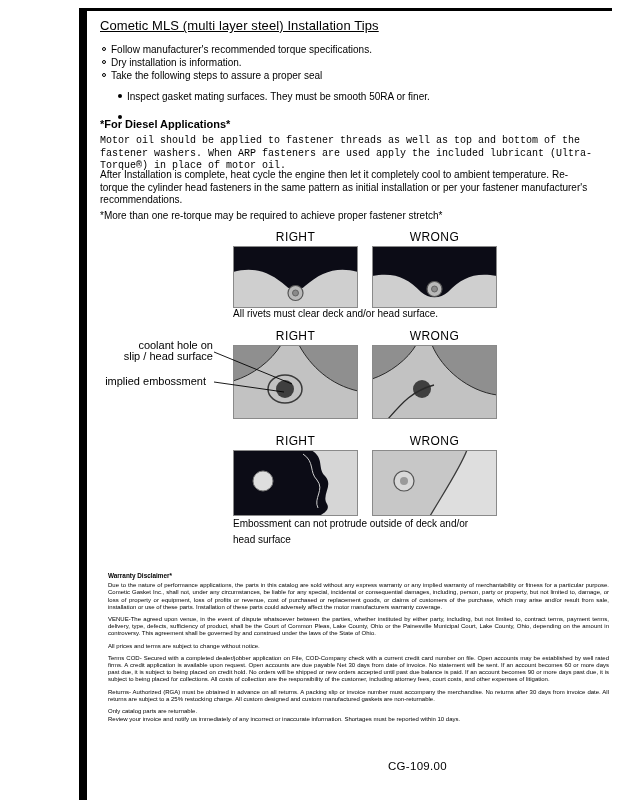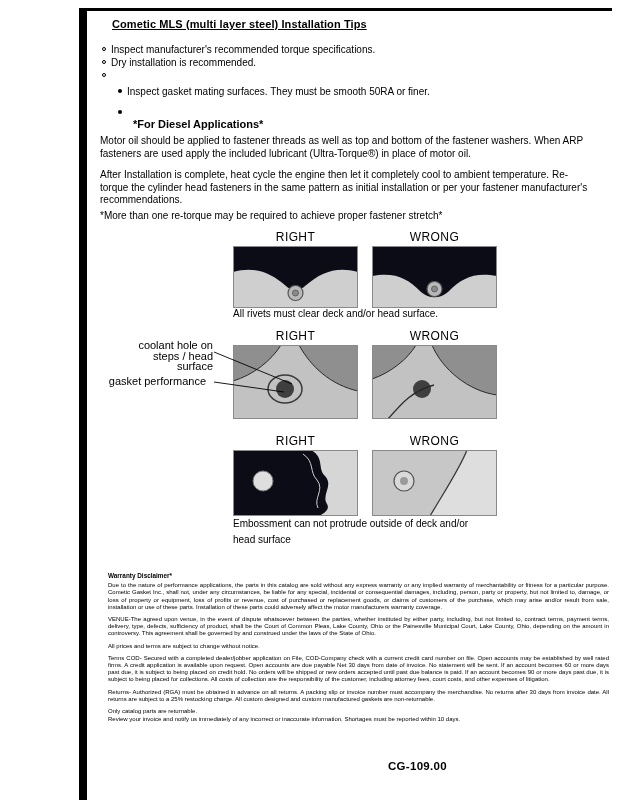--- a/index.html
+++ b/index.html
@@ -5,31 +5,31 @@
   * { margin:0; padding:0; box-sizing:border-box; }
   html,body { background:#ffffff; }
   .page {
     position:relative; width:618px; height:800px; background:#ffffff;
     font-family:"Liberation Sans", sans-serif; color:#000; overflow:hidden;
   }
   .abs { position:absolute; }
   .edge-vert { left:79px; top:8px; width:8px; height:792px; background:#000; }
   .edge-top  { left:79px; top:8px; width:533px; height:3px; background:#000; }
 
-  .title { left:112px; top:18px; font-size:11px; font-weight:bold; text-decoration:underline; letter-spacing:.1px; }
+  .title { left:100px; top:18px; font-size:13px; font-weight:normal; text-decoration:underline; letter-spacing:.1px; }
 
   .tips { left:102px; top:43px; font-size:10px; line-height:13px; width:500px; }
   .tip-row { display:flex; align-items:flex-start; }
   .tip-row.sub { margin-left:16px;margin-top:8px; }
   .o-bullet { width:4px; height:4px; border:1px solid #000; border-radius:50%; margin:4px 5px 0 0; flex:0 0 auto; }
   .f-bullet { width:4px; height:4px; background:#000; border-radius:50%; margin:4px 5px 0 0; flex:0 0 auto; }
 
-  .diesel-h { left:100px; top:118px; font-size:11px; font-weight:bold;margin-left:33px; }
+  .diesel-h { left:100px; top:118px; font-size:11px; font-weight:bold; }
   .para { left:100px; width:494px; font-size:10px; line-height:12.5px; }
-  .p1 { top:135px; }
+  .p1 { top:135px;font-family:Liberation Mono, monospace; }
   .p2 { top:169px; }
   .note { top:210px; }
 
   .fig { width:264px; }
   .fig-head { display:flex; gap:14px; }
   .fig-head span { width:125px; text-align:center; font-size:12px; letter-spacing:.4px; }
   .fig-imgs { display:flex; gap:14px; margin-top:2px; }
   .fig-imgs svg { display:block; }
   .fig-cap { font-size:10px; }
   .fig1 { left:233px; top:230px; }
@@ -40,43 +40,44 @@
   .callout { font-size:11px; line-height:10.5px; text-align:right; }
   .co1 { left:118px; top:340px; width:95px; }
   .co2 { left:103px; top:376px; width:103px; }
   .connectors { left:214px; top:344px; pointer-events:none; }
 
   .warranty { left:108px; top:572px; width:501px; font-size:6px; line-height:7.2px; text-align:justify; }
   .warranty h2 { font-size:6.4px; font-weight:bold; margin-bottom:3px; text-align:left; }
   .warranty p { margin-bottom:5px; }
   .warranty p.tight { margin-bottom:1px; }
 
-  .footer-code { left:388px; top:760px; font-size:11.5px; letter-spacing:.3px;font-weight:bold; }
+  .footer-code { left:388px; top:760px; font-size:11.5px; letter-spacing:.3px; }
 </style>
 </head>
 <body>
 
 <div class="page">
 
   <div class="abs edge-vert"></div>
   <div class="abs edge-top"></div>
 
   <h1 class="abs title">Cometic MLS (multi layer steel) Installation Tips</h1>
 
   <div class="abs tips">
     <div class="tip-row">
       <span class="o-bullet"></span>
-      <span>Inspect manufacturer's recommended torque specifications.</span>
+      <span>Follow manufacturer's recommended torque specifications.</span>
     </div>
     <div class="tip-row">
       <span class="o-bullet"></span>
-      <span>Dry installation is recommended.</span>
+      <span>Dry installation is information.</span>
     </div>
     <div class="tip-row">
       <span class="o-bullet"></span>
+      <span>Take the following steps to assure a proper seal</span>
     </div>
     <div class="tip-row sub">
       <span class="f-bullet"></span>
       <span>Inspect gasket mating surfaces.  They must be smooth 50RA or finer.</span>
     </div>
     <div class="tip-row sub">
       <span class="f-bullet"></span>
     </div>
   </div>
 
@@ -129,23 +130,23 @@
         <path d="M60,0 H125 V50 C96,46 70,24 60,0 Z" fill="#8f8f8f" stroke="#2a2a2a" stroke-width="1"></path>
         <circle cx="50" cy="44" r="9" fill="#3f3f3f"></circle>
         <path d="M16,74 C30,58 40,46 62,40" fill="none" stroke="#2a2a2a" stroke-width="1.3"></path>
         <rect x="0.5" y="0.5" width="124" height="73" fill="none" stroke="#8a8a8a"></rect>
       </svg>
     </div>
   </div>
 
   <div class="abs callout co1">
     <div>coolant hole on</div>
-    <div>steps / head surface</div>
+    <div>slip / head surface</div>
   </div>
-  <div class="abs callout co2">gasket performance</div>
+  <div class="abs callout co2">implied embossment</div>
   <svg class="abs connectors" width="84" height="56" viewBox="0 0 84 56">
     <line x1="0" y1="8" x2="78" y2="40" stroke="#000" stroke-width="0.9"></line>
     <line x1="0" y1="38" x2="70" y2="48" stroke="#000" stroke-width="0.9"></line>
   </svg>
 
   <div class="abs fig fig3">
     <div class="fig-head">
       <span>RIGHT</span>
       <span>WRONG</span>
     </div>

